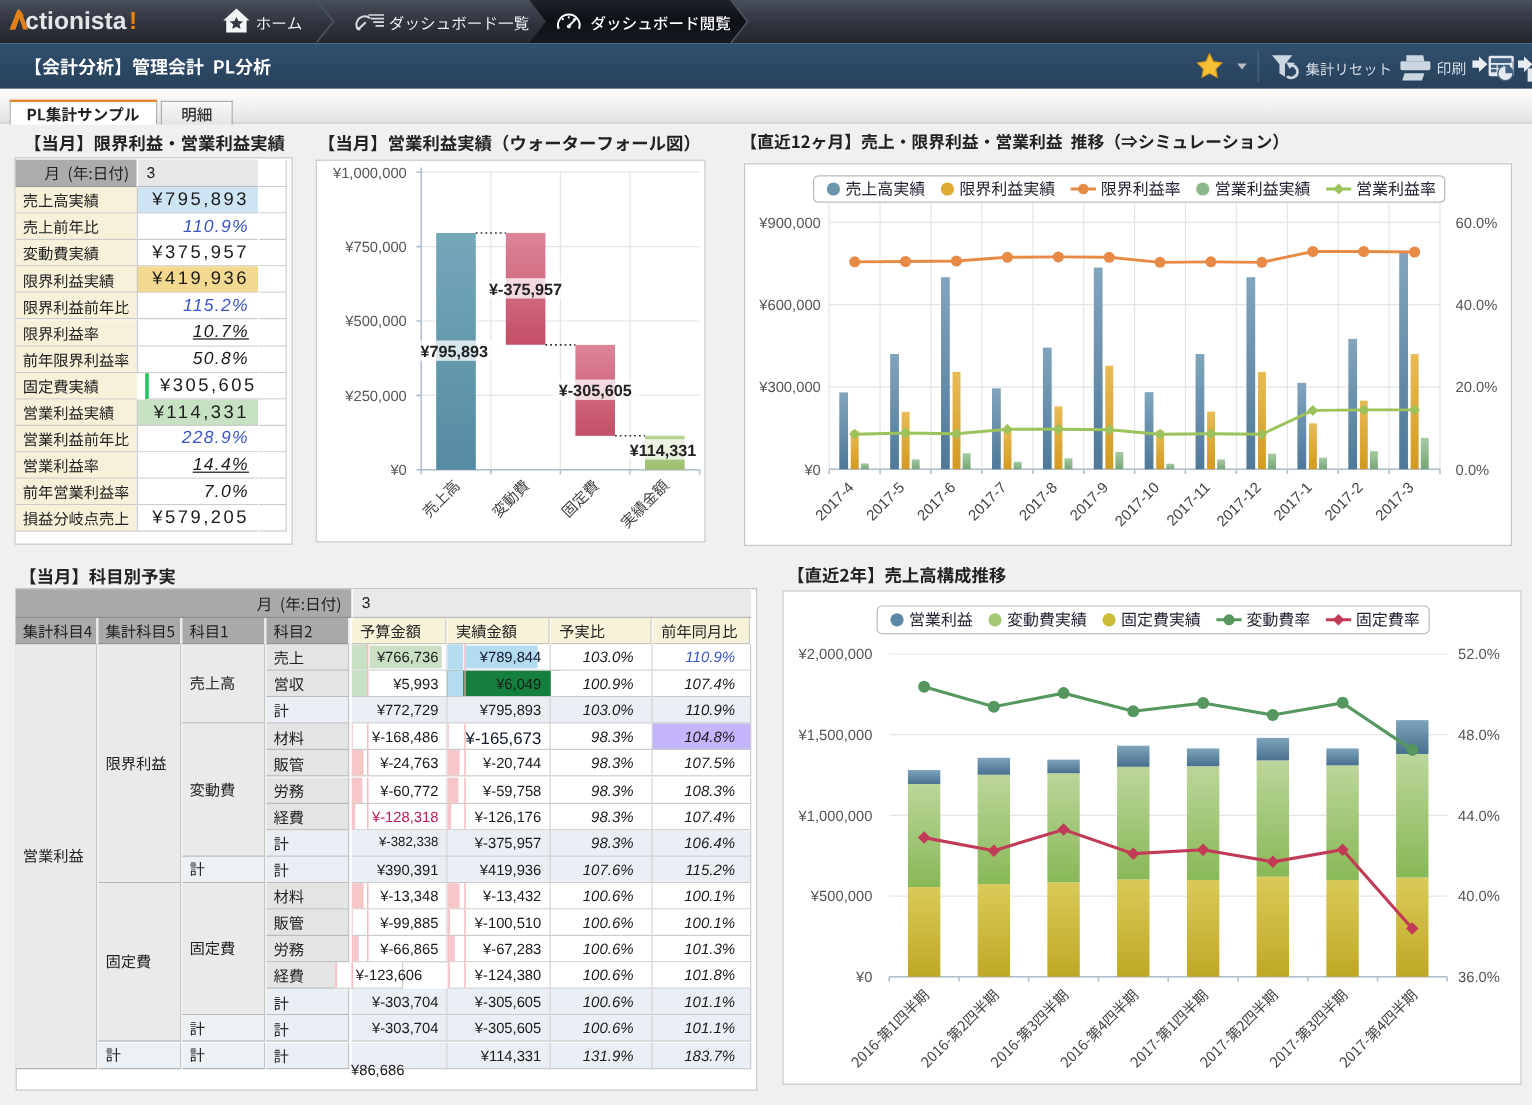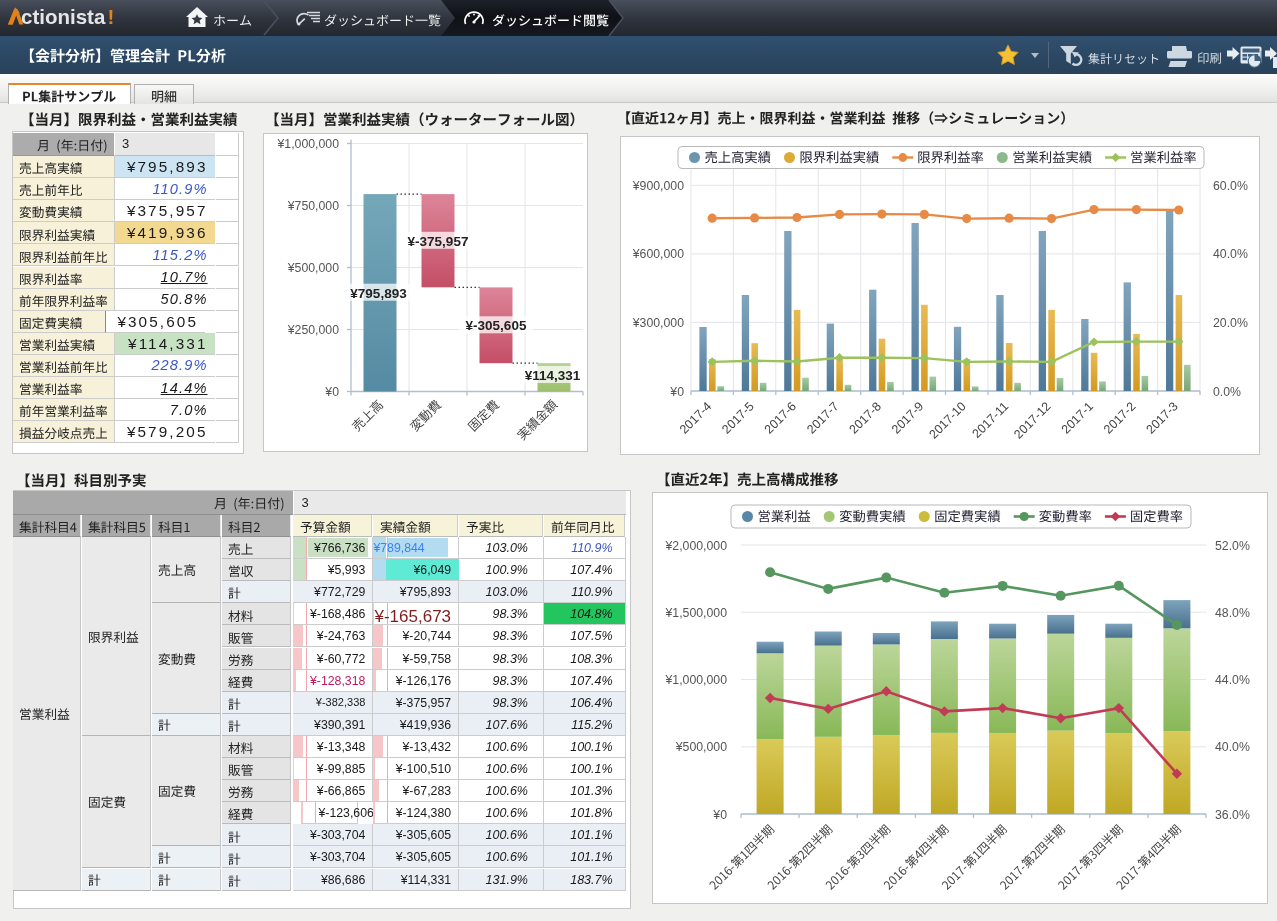--- a/index.html
+++ b/index.html
@@ -385,21 +385,21 @@
     <div class="abs" style="left:203.0px;top:155.6px;width:23.5px;height:22.1px;border-bottom:1px solid #ccc;border-right:1px solid #ccc;background:#fff"></div>
     <div class="abs" style="left:0;top:177.7px;width:101.5px;height:22.1px;background:#f6f1d8;border-bottom:1px solid #ccc;padding:3px 0 0 6px"><svg class="jt" width="63.5" height="17.1">
         <g fill="#222" transform="translate(0,13.0) scale(0.012700,-0.012700)">
           <use href="#R6c" x="0"></use>
           <use href="#R6d" x="1000"></use>
           <use href="#R66" x="2000"></use>
           <use href="#R60" x="3000"></use>
           <use href="#R61" x="4000"></use>
         </g>
       </svg></div>
-    <div class="abs" style="left:92px;top:177.7px;width:100.5px;height:22.1px;border-bottom:1px solid #ccc;border-left:1px solid #22c55e;background:#fff;text-align:right;padding:2px 7px 0 0;font-size:15.3px;letter-spacing:2.1px;color:#1a1a1a;">¥305,605</div>
+    <div class="abs" style="left:108px;top:177.7px;width:100.5px;height:22.1px;border-bottom:1px solid #ccc;border-left:3px solid #22c55e;background:#fff;text-align:right;padding:2px 7px 0 0;font-size:15.3px;letter-spacing:2.1px;color:#1a1a1a;">¥305,605</div>
     <div class="abs" style="left:203.0px;top:177.7px;width:23.5px;height:22.1px;border-bottom:1px solid #ccc;border-right:1px solid #ccc;background:#fff"></div>
     <div class="abs" style="left:0;top:199.79999999999998px;width:101.5px;height:22.1px;background:#f6f1d8;border-bottom:1px solid #ccc;padding:3px 0 0 6px"><svg class="jt" width="76.2" height="17.1">
         <g fill="#222" transform="translate(0,13.0) scale(0.012700,-0.012700)">
           <use href="#R6e" x="0"></use>
           <use href="#R6f" x="1000"></use>
           <use href="#R69" x="2000"></use>
           <use href="#R6a" x="3000"></use>
           <use href="#R60" x="4000"></use>
           <use href="#R61" x="5000"></use>
         </g>
@@ -628,36 +628,36 @@
     <div class="abs" style="left:279.5px;top:46.5px;width:80.89999999999998px;height:22.1px;background:#fff;border-bottom:1px solid #ccc;border-right:1px solid #ccc;">
       <div class="abs" style="left:0;top:0;width:13px;height:21.1px;background:#c9e0c4"></div>
       <div class="abs" style="left:13.5px;top:0;width:1px;height:21.1px;background:#f4a9ac"></div>
       <div class="abs" style="left:15px;top:1px;width:60px;height:19.1px;background:#c9e0c4"></div>
       <div class="abs" style="left:0;top:4px;width:72.89999999999998px;text-align:right;font-size:12.3px;color:#1a1a1a">¥766,736</div>
     </div>
     <div class="abs" style="left:360.4px;top:46.5px;width:85.70000000000005px;height:22.1px;background:#fff;border-bottom:1px solid #ccc;border-right:1px solid #ccc;">
       <div class="abs" style="left:0;top:0;width:13px;height:21.1px;background:#b4dcf1"></div>
       <div class="abs" style="left:13.5px;top:0;width:1px;height:21.1px;background:#f4a9ac"></div>
       <div class="abs" style="left:15px;top:1px;width:60px;height:19.1px;background:#b4dcf1"></div>
-      <div class="abs" style="left:0;top:4px;width:77.70000000000005px;text-align:left;font-size:12.3px;color:#3b82f6">¥789,844</div>
+      <div class="abs" style="left:0;top:4px;width:77.70000000000005px;text-align:right;font-size:12.3px;color:#0f172a">¥789,844</div>
     </div>
     <div class="abs" style="left:446.1px;top:46.5px;width:84.89999999999998px;height:22.1px;background:#fff;border-bottom:1px solid #ccc;border-right:1px solid #ccc;text-align:right;padding:4px 15px 0 0;font-size:12.5px;font-style:italic;color:#1a1a1a">103.0%</div>
     <div class="abs" style="left:531px;top:46.5px;width:81.60000000000002px;height:22.1px;background:#fff;border-bottom:1px solid #ccc;border-right:1px solid #ccc;text-align:right;padding:4px 12px 0 0;font-size:12.5px;font-style:italic;color:#3b57c4">110.9%</div>
     <div class="abs" style="left:209.3px;top:68.6px;width:69.19999999999999px;height:22.1px;background:#e4e4e4;border-bottom:1px solid #bbb;border-right:1px solid #c6c6c6;padding:3px 0 0 6px"><svg class="jt" width="25.4" height="17.1">
         <g fill="#222" transform="translate(0,13.0) scale(0.012700,-0.012700)">
           <use href="#R6e" x="0"></use>
           <use href="#R7f" x="1000"></use>
         </g>
       </svg></div>
     <div class="abs" style="left:279.5px;top:68.6px;width:80.89999999999998px;height:22.1px;background:#fff;border-bottom:1px solid #ccc;border-right:1px solid #ccc;">
       <div class="abs" style="left:0;top:0;width:13px;height:21.1px;background:#c9e0c4"></div>
       <div class="abs" style="left:13.5px;top:0;width:1px;height:21.1px;background:#f4a9ac"></div>
       <div class="abs" style="left:0;top:4px;width:72.89999999999998px;text-align:right;font-size:12.3px;color:#1a1a1a">¥5,993</div>
     </div>
-    <div class="abs" style="left:360.4px;top:68.6px;width:94px;height:22.1px;background:#5eead4;border-bottom:1px solid #ccc;border-right:1px solid #ccc;padding-left:29px;">
+    <div class="abs" style="left:360.4px;top:68.6px;width:94px;height:22.1px;background:#15803d;border-bottom:1px solid #ccc;border-right:1px solid #ccc;padding-left:29px;">
       <div class="abs" style="left:0;top:0;width:13px;height:21.1px;background:#b4dcf1"></div>
       <div class="abs" style="left:13.5px;top:0;width:1px;height:21.1px;background:#f4a9ac"></div>
       <div class="abs" style="left:0;top:4px;width:77.70000000000005px;text-align:right;font-size:12.3px;color:#1a1a1a">¥6,049</div>
     </div>
     <div class="abs" style="left:446.1px;top:68.6px;width:84.89999999999998px;height:22.1px;background:#fff;border-bottom:1px solid #ccc;border-right:1px solid #ccc;text-align:right;padding:4px 15px 0 0;font-size:12.5px;font-style:italic;color:#1a1a1a">100.9%</div>
     <div class="abs" style="left:531px;top:68.6px;width:81.60000000000002px;height:22.1px;background:#fff;border-bottom:1px solid #ccc;border-right:1px solid #ccc;text-align:right;padding:4px 12px 0 0;font-size:12.5px;font-style:italic;color:#1a1a1a">107.4%</div>
     <div class="abs" style="left:209.3px;top:90.7px;width:69.19999999999999px;height:22.1px;background:#eaeff5;border-bottom:1px solid #bbb;border-right:1px solid #c6c6c6;padding:3px 0 0 6px"><svg class="jt" width="12.7" height="17.1">
         <g fill="#222" transform="translate(0,13.0) scale(0.012700,-0.012700)">
           <use href="#R1f" x="0"></use>
         </g>
@@ -677,24 +677,24 @@
         </g>
       </svg></div>
     <div class="abs" style="left:279.5px;top:112.80000000000001px;width:80.89999999999998px;height:22.1px;background:#fff;border-bottom:1px solid #ccc;border-right:1px solid #ccc;">
       <div class="abs" style="left:0;top:0;width:0.8px;height:21.1px;background:#f6c6c9"></div>
       <div class="abs" style="left:13.5px;top:0;width:1px;height:21.1px;background:#f4a9ac"></div>
       <div class="abs" style="left:0;top:4px;width:72.89999999999998px;text-align:right;font-size:12.3px;color:#1a1a1a">¥-168,486</div>
     </div>
     <div class="abs" style="left:360.4px;top:112.80000000000001px;width:85.70000000000005px;height:22.1px;background:#fff;border-bottom:1px solid #ccc;border-right:1px solid #ccc;">
       <div class="abs" style="left:0;top:0;width:0.8px;height:21.1px;background:#f6c6c9"></div>
       <div class="abs" style="left:13.5px;top:0;width:1px;height:21.1px;background:#f4a9ac"></div>
-      <div class="abs" style="left:0;top:4px;width:77.70000000000005px;text-align:right;font-size:17px;color:#7f1d1d">¥-165,673</div>
+      <div class="abs" style="left:0;top:4px;width:77.70000000000005px;text-align:right;font-size:14px;color:#0f172a">¥-165,673</div>
     </div>
     <div class="abs" style="left:446.1px;top:112.80000000000001px;width:84.89999999999998px;height:22.1px;background:#fff;border-bottom:1px solid #ccc;border-right:1px solid #ccc;text-align:right;padding:4px 15px 0 0;font-size:12.5px;font-style:italic;color:#1a1a1a">98.3%</div>
-    <div class="abs" style="left:531px;top:112.80000000000001px;width:81.60000000000002px;height:22.1px;background:#22c55e;border-bottom:1px solid #ccc;border-right:1px solid #ccc;text-align:right;padding:4px 12px 0 0;font-size:12.5px;font-style:italic;color:#1a1a1a">104.8%</div>
+    <div class="abs" style="left:531px;top:112.80000000000001px;width:81.60000000000002px;height:22.1px;background:#c4b5fd;border-bottom:1px solid #ccc;border-right:1px solid #ccc;text-align:right;padding:4px 12px 0 0;font-size:12.5px;font-style:italic;color:#1a1a1a">104.8%</div>
     <div class="abs" style="left:209.3px;top:134.9px;width:69.19999999999999px;height:22.1px;background:#e4e4e4;border-bottom:1px solid #bbb;border-right:1px solid #c6c6c6;padding:3px 0 0 6px"><svg class="jt" width="25.4" height="17.1">
         <g fill="#222" transform="translate(0,13.0) scale(0.012700,-0.012700)">
           <use href="#R82" x="0"></use>
           <use href="#R83" x="1000"></use>
         </g>
       </svg></div>
     <div class="abs" style="left:279.5px;top:134.9px;width:80.89999999999998px;height:22.1px;background:#fff;border-bottom:1px solid #ccc;border-right:1px solid #ccc;">
       <div class="abs" style="left:0;top:0;width:10px;height:21.1px;background:#f6c6c9"></div>
       <div class="abs" style="left:13.5px;top:0;width:1px;height:21.1px;background:#f4a9ac"></div>
       <div class="abs" style="left:0;top:4px;width:72.89999999999998px;text-align:right;font-size:12.3px;color:#1a1a1a">¥-24,763</div>
@@ -821,21 +821,21 @@
       <div class="abs" style="left:0;top:4px;width:77.70000000000005px;text-align:right;font-size:12.3px;color:#1a1a1a">¥-67,283</div>
     </div>
     <div class="abs" style="left:446.1px;top:289.6px;width:84.89999999999998px;height:22.1px;background:#fff;border-bottom:1px solid #ccc;border-right:1px solid #ccc;text-align:right;padding:4px 15px 0 0;font-size:12.5px;font-style:italic;color:#1a1a1a">100.6%</div>
     <div class="abs" style="left:531px;top:289.6px;width:81.60000000000002px;height:22.1px;background:#fff;border-bottom:1px solid #ccc;border-right:1px solid #ccc;text-align:right;padding:4px 12px 0 0;font-size:12.5px;font-style:italic;color:#1a1a1a">101.3%</div>
     <div class="abs" style="left:209.3px;top:311.70000000000005px;width:69.19999999999999px;height:22.1px;background:#e4e4e4;border-bottom:1px solid #bbb;border-right:1px solid #c6c6c6;padding:3px 0 0 6px"><svg class="jt" width="25.4" height="17.1">
         <g fill="#222" transform="translate(0,13.0) scale(0.012700,-0.012700)">
           <use href="#R86" x="0"></use>
           <use href="#R66" x="1000"></use>
         </g>
       </svg></div>
-    <div class="abs" style="left:288px;top:311.70000000000005px;width:57px;height:22.1px;background:#fff;border-bottom:1px solid #ccc;border-right:1px solid #ccc;">
+    <div class="abs" style="left:266px;top:311.70000000000005px;width:57px;height:22.1px;background:#fff;border-bottom:1px solid #ccc;border-right:1px solid #ccc;">
       <div class="abs" style="left:0;top:0;width:2px;height:21.1px;background:#f6c6c9"></div>
       <div class="abs" style="left:13.5px;top:0;width:1px;height:21.1px;background:#f4a9ac"></div>
       <div class="abs" style="left:0;top:4px;width:72.89999999999998px;text-align:right;font-size:12.3px;color:#1a1a1a">¥-123,606</div>
     </div>
     <div class="abs" style="left:360.4px;top:311.70000000000005px;width:85.70000000000005px;height:22.1px;background:#fff;border-bottom:1px solid #ccc;border-right:1px solid #ccc;">
       <div class="abs" style="left:0;top:0;width:2px;height:21.1px;background:#f6c6c9"></div>
       <div class="abs" style="left:13.5px;top:0;width:1px;height:21.1px;background:#f4a9ac"></div>
       <div class="abs" style="left:0;top:4px;width:77.70000000000005px;text-align:right;font-size:12.3px;color:#1a1a1a">¥-124,380</div>
     </div>
     <div class="abs" style="left:446.1px;top:311.70000000000005px;width:84.89999999999998px;height:22.1px;background:#fff;border-bottom:1px solid #ccc;border-right:1px solid #ccc;text-align:right;padding:4px 15px 0 0;font-size:12.5px;font-style:italic;color:#1a1a1a">100.6%</div>
@@ -865,21 +865,21 @@
       <div class="abs" style="left:0;top:4px;width:77.70000000000005px;text-align:right;font-size:12.3px;color:#1a1a1a">¥-305,605</div>
     </div>
     <div class="abs" style="left:446.1px;top:355.90000000000003px;width:84.89999999999998px;height:22.1px;background:#eaeff5;border-bottom:1px solid #ccc;border-right:1px solid #ccc;text-align:right;padding:4px 15px 0 0;font-size:12.5px;font-style:italic;color:#1a1a1a">100.6%</div>
     <div class="abs" style="left:531px;top:355.90000000000003px;width:81.60000000000002px;height:22.1px;background:#eaeff5;border-bottom:1px solid #ccc;border-right:1px solid #ccc;text-align:right;padding:4px 12px 0 0;font-size:12.5px;font-style:italic;color:#1a1a1a">101.1%</div>
     <div class="abs" style="left:209.3px;top:378.0px;width:69.19999999999999px;height:22.1px;background:#eaeff5;border-bottom:1px solid #bbb;border-right:1px solid #c6c6c6;padding:3px 0 0 6px"><svg class="jt" width="12.7" height="17.1">
         <g fill="#222" transform="translate(0,13.0) scale(0.012700,-0.012700)">
           <use href="#R1f" x="0"></use>
         </g>
       </svg></div>
     <div class="abs" style="left:279.5px;top:378.0px;width:80.89999999999998px;height:22.1px;background:#eaeff5;border-bottom:1px solid #ccc;border-right:1px solid #ccc;">
-      <div class="abs" style="left:0;top:4px;width:72.89999999999998px;text-align:right;font-size:12.3px;color:#1a1a1a">¥86,686</div>
+      <div class="abs" style="left:0;top:16px;width:72.89999999999998px;text-align:left;font-size:12.3px;color:#1a1a1a">¥86,686</div>
     </div>
     <div class="abs" style="left:360.4px;top:378.0px;width:85.70000000000005px;height:22.1px;background:#eaeff5;border-bottom:1px solid #ccc;border-right:1px solid #ccc;">
       <div class="abs" style="left:0;top:4px;width:77.70000000000005px;text-align:right;font-size:12.3px;color:#1a1a1a">¥114,331</div>
     </div>
     <div class="abs" style="left:446.1px;top:378.0px;width:84.89999999999998px;height:22.1px;background:#eaeff5;border-bottom:1px solid #ccc;border-right:1px solid #ccc;text-align:right;padding:4px 15px 0 0;font-size:12.5px;font-style:italic;color:#1a1a1a">131.9%</div>
     <div class="abs" style="left:531px;top:378.0px;width:81.60000000000002px;height:22.1px;background:#eaeff5;border-bottom:1px solid #ccc;border-right:1px solid #ccc;text-align:right;padding:4px 12px 0 0;font-size:12.5px;font-style:italic;color:#1a1a1a">183.7%</div>
   </div>
 <div class="panel" style="left:263px;top:133px;width:325px;height:319px"><svg width="323" height="317">
       <defs>
 <linearGradient id="wfb" x1="0" y1="0" x2="0" y2="1">

